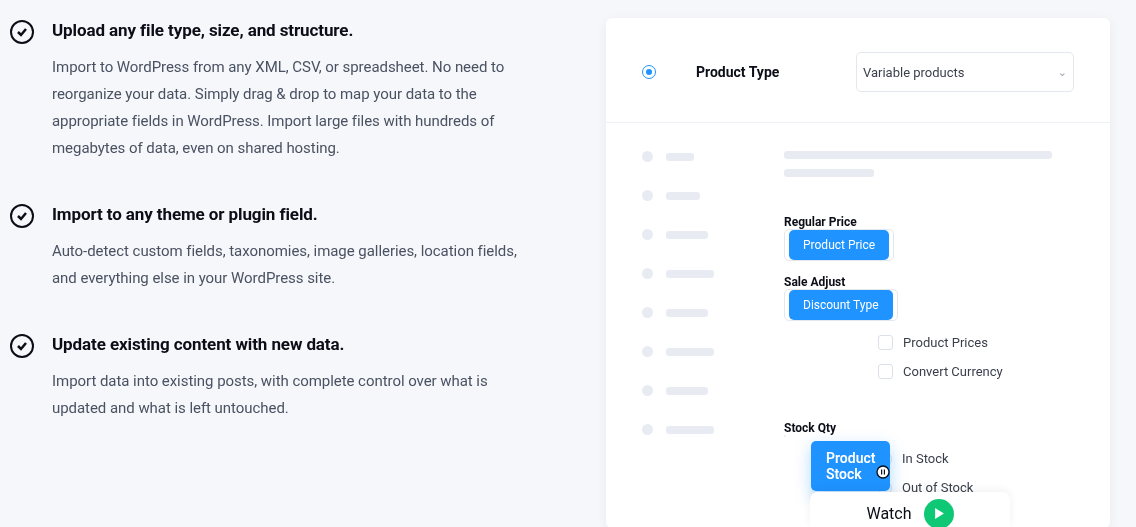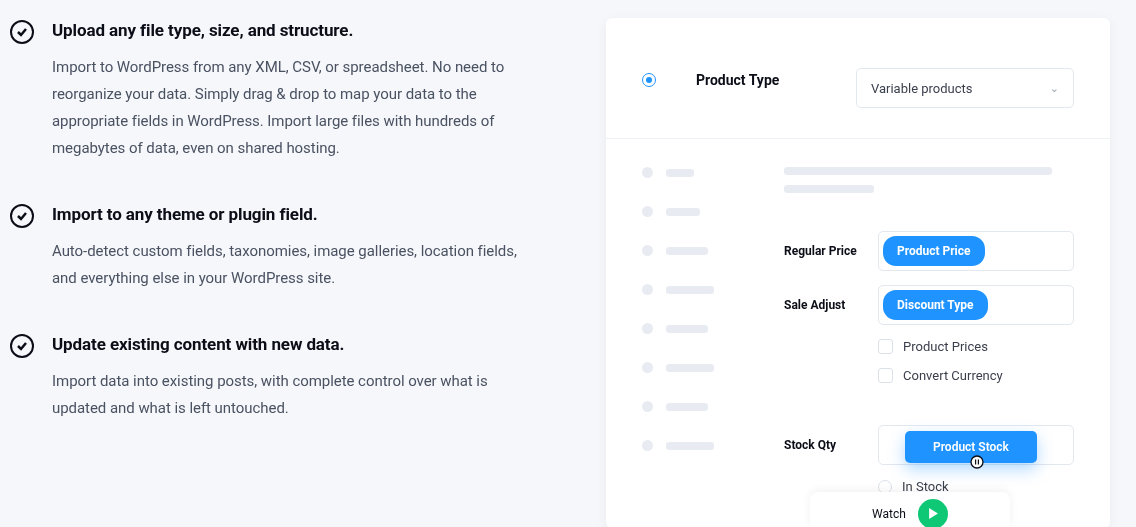--- a/index.html
+++ b/index.html
@@ -84,23 +84,22 @@
     color: #0b0d17;
     flex: 1;
   }
   .select {
     width: 218px;
     height: 40px;
     border: 1px solid #e3e7ee;
     border-radius: 5px;
     display: flex;
     align-items: center;
-    padding: 0 14px;
+    padding: 0 6px;
     justify-content: space-between;
-    margin-top: 16px;
   }
   .select-val { font-size: 13px; color: #3a3f4c; }
   .chev { color: #9aa3b2; font-size: 11px; }
   .panel-body {
     display: flex;
     padding: 28px 0 0 36px;
   }
   .sidebar-skel { width: 110px; flex-shrink: 0; }
   .srow {
     display: flex;
@@ -112,45 +111,46 @@
     margin-right: 13px;
   }
   .sline {
     height: 8px; background: #e8ecf2; border-radius: 3px;
   }
   .content-col { flex: 1; padding-left: 32px; padding-right: 36px; }
   .skel-top1 { height: 8px; background: #e8ecf2; border-radius: 3px; width: 268px; margin-bottom: 10px; }
   .skel-top2 { height: 8px; background: #e8ecf2; border-radius: 3px; width: 90px; margin-bottom: 38px; }
   .field-row {
     display: flex;
-    align-items: center;
+    align-items: flex-start;
     margin-bottom: 14px;
+    flex-direction: column;
   }
   .field-label {
     width: 94px;
     font-size: 12px;
     font-weight: 700;
     color: #0b0d17;
   }
   .field-box {
     flex: 1;
     height: 40px;
     border: 1px solid #e3e7ee;
     border-radius: 5px;
     display: flex;
     align-items: center;
     padding: 0 4px;
   }
   .pill {
     background: #1f93ff;
     color: #fff;
     font-size: 12px;
-    font-weight: 700;
+    font-weight: 400;
     padding: 8px 14px;
-    border-radius: 13px;
+    border-radius: 5px;
   }
   .opt-row {
     display: flex;
     align-items: center;
     padding-left: 94px;
     margin-bottom: 14px;
   }
   .cbox {
     width: 15px; height: 15px; border: 1.5px solid #dbe0e9; border-radius: 3px;
     margin-right: 10px;
@@ -163,23 +163,23 @@
     height: 40px;
     border: 1px solid #e3e7ee;
     border-radius: 5px;
   }
   .stock-pill {
     position: absolute;
     left: 26px;
     top: 5px;
     background: #1f93ff;
     color: #fff;
-    font-size: 12px;
+    font-size: 14px;
     font-weight: 600;
-    padding: 9px 28px;
+    padding: 9px 15px;
     border-radius: 5px;
     box-shadow: 0 6px 16px rgba(31,147,255,0.35);
   }
   .cursor-icon {
     position: absolute;
     left: 90px;
     top: 28px;
   }
   .radio-row {
     display: flex;
@@ -205,21 +205,21 @@
     height: 35px;
     background: #fff;
     border-top-left-radius: 8px;
     border-top-right-radius: 8px;
     display: flex;
     align-items: center;
     justify-content: center;
     box-shadow: 0 -2px 10px rgba(0,0,0,0.06);
   }
   .watch-label {
-    font-size: 12px; color: #0b0d17; margin-right: 12px; position: relative; top: 4px;
+    font-size: 16px; color: #0b0d17; margin-right: 12px; position: relative; top: 4px;
   }
   .play {
     width: 30px; height: 30px; background: #0fc876; border-radius: 50%;
     display: flex; align-items: center; justify-content: center; position: relative; top: 4px;
   }
   .play svg { fill: #fff; width: 11px; height: 11px; margin-left: 2px; }
 </style>
 </head>
 <body>
 

